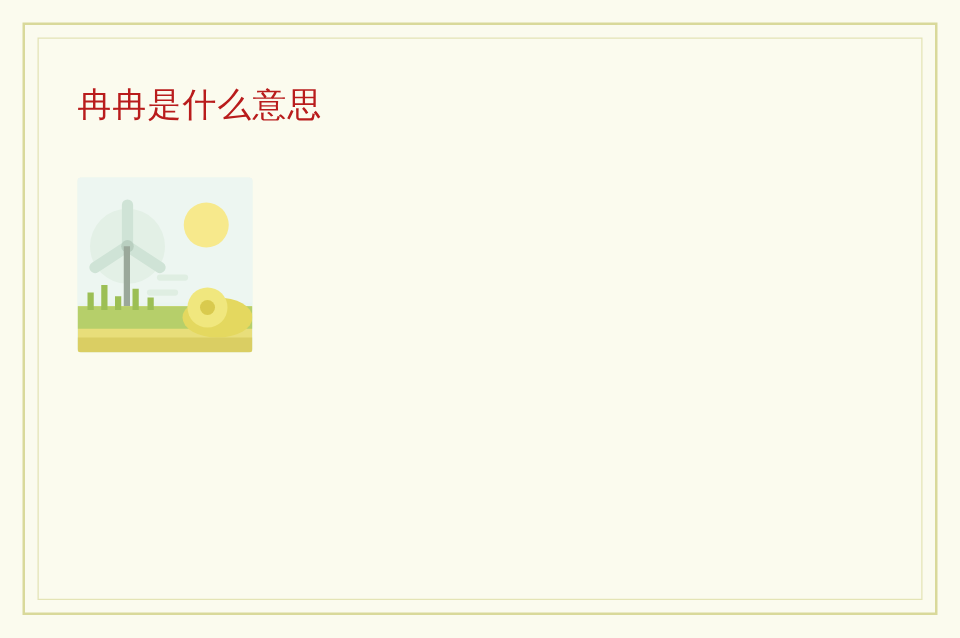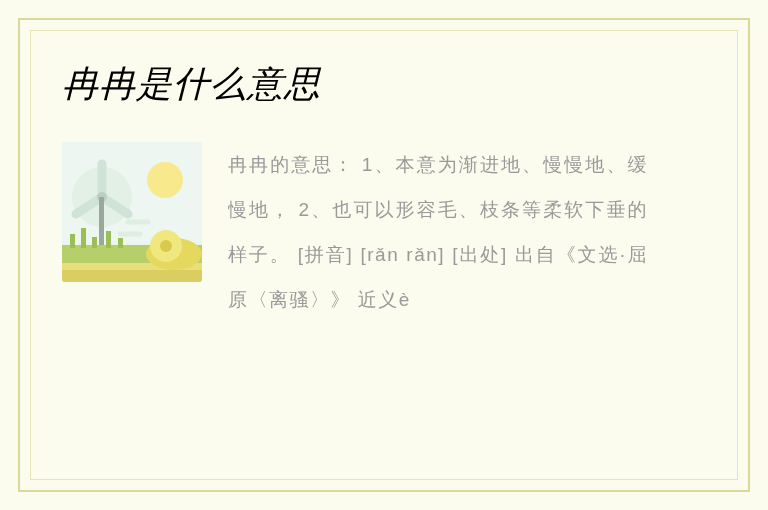--- a/index.html
+++ b/index.html
@@ -40,27 +40,26 @@
     box-sizing: border-box;
   }
   .content {
     position: absolute;
     left: 56px;
     top: 56px;
     width: 660px;
     height: 398px;
   }
   .title {
-    font-size: 36px;
-    color: #000000;
+    font-size: 27px;
+    color: #b91c1c;
     font-weight: normal;
     letter-spacing: 1px;
     margin: 8px 0 0 6px;
     line-height: 40px;
-    font-style: italic;
   }
   .body-row {
     position: relative;
     margin-top: 38px;
   }
   .thumb {
     position: absolute;
     left: 6px;
     top: 0;
     width: 140px;
@@ -121,16 +120,15 @@
             <rect x="30" y="95" width="5" height="11"></rect>
             <rect x="44" y="89" width="5" height="17"></rect>
             <rect x="56" y="96" width="5" height="10"></rect>
           </g>
           <ellipse cx="112" cy="112" rx="28" ry="16" fill="#e4d85f"></ellipse>
           <circle cx="104" cy="104" r="16" fill="#f0e77e"></circle>
           <circle cx="104" cy="104" r="6" fill="#d9ca4e"></circle>
           <rect x="0" y="128" width="140" height="12" fill="#dace63"></rect>
         </svg>
       </div>
-      <div class="article-text"> 冉冉的意思： 1、本意为渐进地、慢慢地、缓慢地， 2、也可以形容毛、枝条等柔软下垂的样子。 [拼音] [rǎn rǎn] [出处] 出自《文选·屈原〈离骚〉》 近义è</div>
     </div>
   </div>
 </div>
 
 </body></html>

